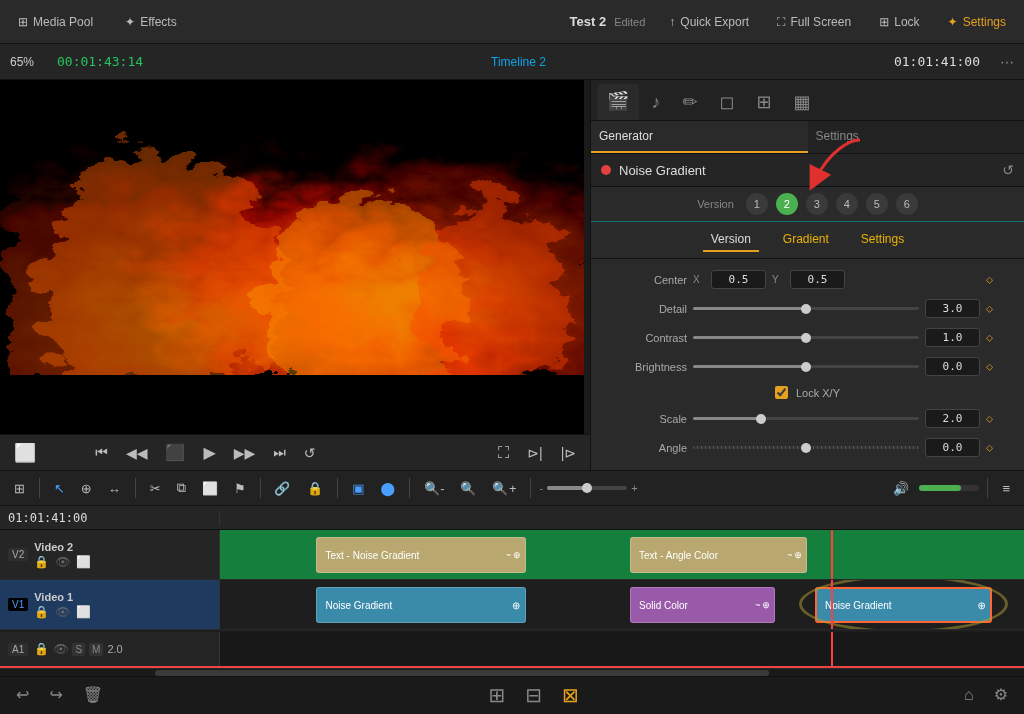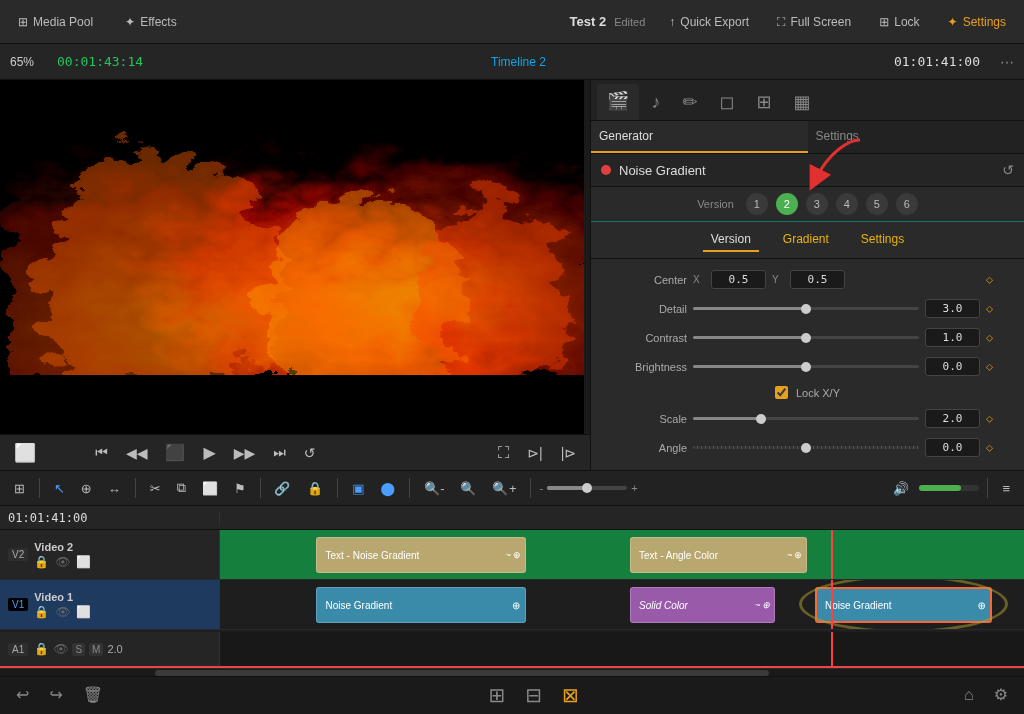--- a/index.html
+++ b/index.html
@@ -147,21 +147,21 @@
 
     
     .clip {
       position: absolute; height: 36px; top: 7px; border-radius: 3px;
       display: flex; align-items: center; padding: 0 8px; font-size: 10px;
       color: #fff; overflow: hidden; white-space: nowrap;
       border: 1px solid rgba(255,255,255,0.2);
     }
     .clip-text { background: #b8a870; }
     .clip-ng { background: #3a8aaa; }
-    .clip-sc { background: #9a5aaa; font-style: italic; }
+    .clip-sc { background: #9a5aaa; }
     .clip-ng-selected { background: #3a8aaa; border: 2px solid #ff6633; }
 
     
     .audio-track { display: flex; height: 36px; border-bottom: 2px solid #ef4444; }
 
     
     .bottom-bar {
       display: flex; align-items: center; background: #1a1a1a; height: 36px;
       border-top: 1px solid #111; padding: 0 16px; gap: 20px;
     }

